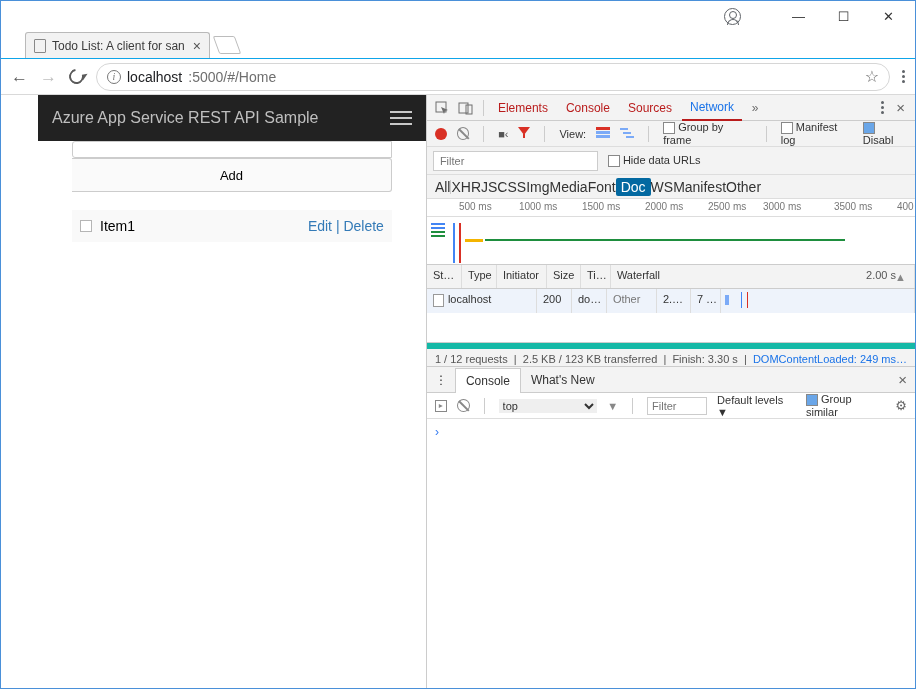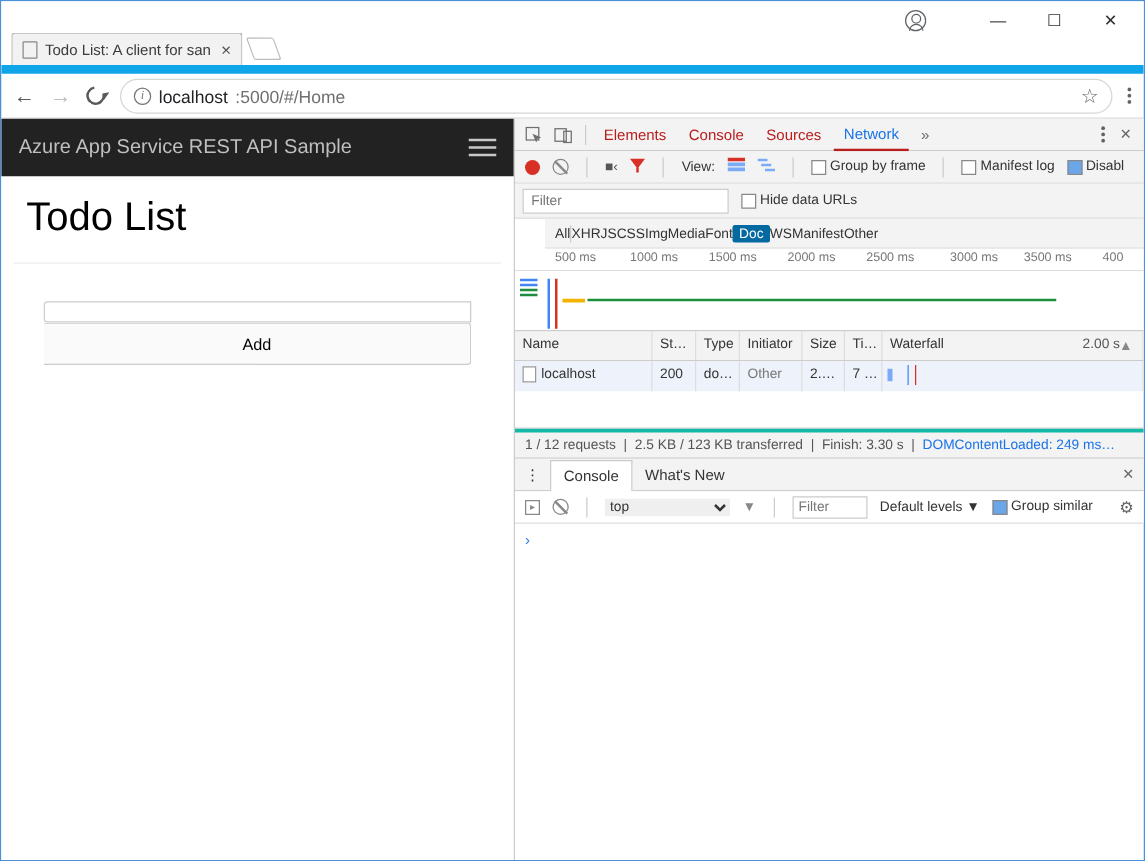--- a/index.html
+++ b/index.html
@@ -6,42 +6,42 @@
 body { width: 916px; height: 689px; border: 1px solid #4a90d9; background: #fff; overflow: hidden; position: relative; }
 
 
 .titlebar { height: 30px; display: flex; align-items: center; justify-content: flex-end; padding: 0 4px 0 14px; background: #fff; }
 .wc { width: 45px; height: 28px; display: flex; align-items: center; justify-content: center; color: #333; font-size: 13px; }
 .user-circle { width: 17px; height: 17px; border: 1.5px solid #5f6368; border-radius: 50%; position: relative; margin-left: auto; margin-right: 35px; }
 .user-circle::before { content: ""; position: absolute; width: 6px; height: 6px; border: 1.5px solid #5f6368; border-radius: 50%; top: 2px; left: 3.5px; }
 .user-circle::after { content: ""; position: absolute; width: 10px; height: 5px; border: 1.5px solid #5f6368; border-bottom: none; border-radius: 6px 6px 0 0; bottom: -1px; left: 1.5px; }
 
 
-.tabstrip { height: 28px; background: #fff; display: flex; align-items: flex-end; padding-left: 8px; border-bottom: 7px solid #0ea5e9; text-align: center; }
+.tabstrip { height: 28px; background: #fff; display: flex; align-items: flex-end; padding-left: 24px; border-bottom: 1px solid #0ea5e9; text-align: center; }
 .tab { height: 26px; background: #f2f2f2; border: 1px solid #b9b9b9; border-bottom: none; border-radius: 3px 3px 0 0; display: flex; align-items: center; padding: 0 8px; min-width: 185px; gap: 6px; font-size: 12px; color: #3b3b3b; }
 .tab .file-ic { width: 12px; height: 14px; border: 1px solid #888; border-radius: 1px; position: relative; }
 .tab .close { margin-left: auto; font-size: 14px; color: #555; }
 .newtab { width: 22px; height: 18px; border: 1px solid #bcbcbc; margin-left: 6px; border-radius: 2px; transform: skewX(20deg); margin-bottom: 4px; }
 
 
 .addr { height: 36px; display: flex; align-items: center; padding: 0 10px; gap: 12px; border-bottom: 1px solid #d9d9d9; }
 .nav-ic { color: #5a5a5a; font-size: 17px; }
 .nav-ic.disabled { color: #bfbfbf; }
 .reload { width: 15px; height: 15px; border: 2px solid #5a5a5a; border-radius: 50%; border-top-color: transparent; position: relative; transform: rotate(35deg); }
 .reload::after { content: ""; position: absolute; top: -3px; left: 5px; border: 4px solid transparent; border-right-color: #5a5a5a; }
 .urlbox { flex: 1; height: 28px; border: 1px solid #d6d6d6; border-radius: 14px; display: flex; align-items: center; padding: 0 10px; gap: 6px; font-size: 14px; }
 .info-ic { width: 14px; height: 14px; border: 1.5px solid #777; border-radius: 50%; display: flex; align-items: center; justify-content: center; font-size: 10px; color: #777; font-family: serif; font-style: italic; }
 .url-host { color: #202124; }
 .url-path { color: #6f6f6f; }
 .star { margin-left: auto; color: #666; font-size: 16px; }
 .kebab { display: flex; flex-direction: column; gap: 2px; }
 .kebab span { width: 3px; height: 3px; background: #5f6368; border-radius: 50%; }
 
 
-.content { display: flex; height: calc(689px - 30px - 28px - 36px - 2px); }
+.content { display: flex; height: calc(689px - 30px - 28px - 36px - 2px); padding-left: 37px; }
 .page { width: 410px; background: #fff; }
 .devtools { flex: 1; border-left: 1px solid #ccc; display: flex; flex-direction: column; font-size: 12px; color: #333; }
 
 
 .app-hdr { height: 46px; background: #222; color: #bfbfbf; display: flex; align-items: center; padding: 0 14px; font-size: 16px; }
 .hamb { margin-left: auto; display: flex; flex-direction: column; gap: 4px; }
 .hamb span { width: 22px; height: 2px; background: #c8c8c8; }
 .page-body { padding: 0 10px; }
 .h1 { font-size: 32px; font-weight: 400; padding: 14px 0 18px 10px; border-bottom: 1px solid #eee; margin-bottom: 30px; }
 .todo-add { display: flex; margin: 0 24px 18px 24px; flex-direction: column; }
@@ -67,21 +67,21 @@
 .noent::after { content: ""; position: absolute; width: 14px; height: 1.5px; background: #888; top: 5px; left: -1px; transform: rotate(45deg); }
 .cam { color: #555; }
 .funnel { width: 0; height: 0; border: 6px solid transparent; border-top: 8px solid #d93025; position: relative; }
 .funnel::after { content: ""; position: absolute; width: 2px; height: 4px; background: #d93025; top: -1px; left: -1px; }
 .mini { width: 12px; height: 12px; border: 1px solid #888; display: inline-block; vertical-align: middle; margin-right: 3px; background: #fff; }
 .mini.checked { background: #6aa6e8; }
 
 .filter-row { height: 28px; border-bottom: 1px solid #ddd; display: flex; align-items: center; padding: 0 6px; gap: 10px; background: #f3f3f3; }
 .filter-row input { width: 165px; height: 20px; border: 1px solid #ccc; padding: 0 6px; font-size: 11px; color: #888; }
 
-.type-row { height: 24px; border-bottom: 1px solid #ddd; display: flex; align-items: center; padding: 0 8px; gap: 0; background: #f3f3f3; font-size: 11px; margin-left: 24px; }
+.type-row { height: 24px; border-bottom: 1px solid #ddd; display: flex; align-items: center; padding: 0 8px; gap: 0; background: #f3f3f3; font-size: 14px; }
 .type-row span { color: #333; }
 .type-row .sel { background: #0369a1; color: #fff; padding: 1px 5px; border-radius: 2px; }
 .type-row .vline { width: 1px; height: 14px; background: #ccc; }
 
 
 .ruler { height: 18px; border-bottom: 1px solid #ddd; display: flex; font-size: 10px; color: #777; position: relative; background: #fff; }
 .ruler div { position: absolute; top: 2px; }
 .overview { height: 48px; border-bottom: 1px solid #ccc; position: relative; background: #fff; }
 .ov-bar { position: absolute; left: 58px; right: 70px; top: 22px; height: 2px; background: #1e8e3e; }
 .ov-blue { position: absolute; left: 26px; top: 6px; width: 2px; height: 40px; background: #4285f4; }
@@ -96,21 +96,21 @@
 .c-name { width: 110px; } .c-st { width: 35px; } .c-ty { width: 35px; } .c-in { width: 50px; } .c-sz { width: 34px; } .c-ti { width: 30px; } .c-wf { flex: 1; position: relative; }
 .req-row { height: 24px; display: flex; font-size: 11px; background: #eef3fb; }
 .file-doc { width: 11px; height: 13px; border: 1px solid #999; display: inline-block; vertical-align: middle; margin-right: 4px; background: #fff; }
 .c-wf .wf-time { position: absolute; right: 18px; top: 4px; color: #555; }
 .c-wf .wf-bar { position: absolute; left: 4px; top: 6px; width: 4px; height: 10px; background: #7baaf7; }
 .c-wf .wf-line { position: absolute; left: 20px; top: 3px; width: 1px; height: 16px; background: #4285f4; }
 .c-wf .wf-line2 { position: absolute; left: 26px; top: 3px; width: 1px; height: 16px; background: #d93025; }
 .c-wf .sort-arr { position: absolute; right: 8px; top: 6px; color: #888; }
 .req-blank { height: 30px; border-bottom: 1px solid #ccc; }
 
-.summary { height: 24px; border-top: 3px solid #14b8a6; border-bottom: 1px solid #ccc; padding: 4px 8px; font-size: 11px; color: #555; background: #f3f3f3; white-space: nowrap; overflow: hidden; }
+.summary { height: 24px; border-top: 6px solid #14b8a6; border-bottom: 1px solid #ccc; padding: 4px 8px; font-size: 11px; color: #555; background: #f3f3f3; white-space: nowrap; overflow: hidden; }
 .summary .link { color: #1a73e8; }
 
 
 .drawer-tabs { height: 26px; border-bottom: 1px solid #ccc; display: flex; align-items: center; background: #f3f3f3; }
 .drawer-tabs .dtab { padding: 0 10px; height: 25px; display: flex; align-items: center; font-size: 12px; color: #333; border-right: 1px solid #ccc; }
 .drawer-tabs .dtab.active { background: #fff; border-top: 1px solid #ccc; border-left: 1px solid #ccc; margin-bottom: -1px; }
 .drawer-tabs .dx { margin-left: auto; padding: 0 8px; color: #666; font-size: 15px; }
 .drawer-tabs .ddots { padding: 0 8px; }
 
 .console-bar { height: 26px; border-bottom: 1px solid #ddd; display: flex; align-items: center; padding: 0 8px; gap: 10px; font-size: 11px; background: #fff; }
@@ -162,24 +162,32 @@
   <div class="page">
     <div class="app-hdr">
       <span>Azure App Service REST API Sample</span>
       <div class="hamb">
           <span></span>
           <span></span>
           <span></span>
         </div>
     </div>
     <div class="page-body">
-      <div class="h1">Todo List</div>
       <div class="todo-add">
         <input type="text" style="">
         <button>Add</button>
+      </div>
+      <div class="todo-row">
+        <span class="chk"></span>
+        <span>Item1</span>
+        <span class="todo-actions">
+          <span>Edit</span>
+          <span> | </span>
+          <span>Delete</span>
+        </span>
       </div>
     </div>
   </div>
 
   <div class="devtools">
     <div class="dt-tabs">
       <div class="dt-ico">
           <svg width="14" height="14">
             <rect x="1" y="1" width="10" height="10" fill="none" stroke="#6e6e6e"></rect>
             <path d="M6 6 L13 9 L10 10 L9 13 Z" fill="#6e6e6e"></path>
@@ -250,39 +258,38 @@
       <span>Manifest</span>
       <span>Other</span>
     </div>
 
     <div class="ruler">
       <div style="left:32px">500 ms</div>
       <div style="left:92px">1000 ms</div>
       <div style="left:155px">1500 ms</div>
       <div style="left:218px">2000 ms</div>
       <div style="left:281px">2500 ms</div>
-      <div style="left:348px">3000 ms</div>
+      <div style="left:336px">3000 ms</div>
       <div style="left:407px">3500 ms</div>
       <div style="left:470px">400</div>
     </div>
     <div class="overview">
       <div class="ov-stripes">
           <span></span>
           <span></span>
           <span style="background:#1e8e3e"></span>
           <span style="background:#1e8e3e"></span>
         </div>
       <div class="ov-blue"></div>
         <div class="ov-red"></div>
         <div class="ov-y"></div>
         <div class="ov-bar"></div>
     </div>
 
     <div class="req-head">
-      <div class="c-name">Name</div>
       <div class="c-st">St…</div>
       <div class="c-ty">Type</div>
       <div class="c-in">Initiator</div>
       <div class="c-sz">Size</div>
       <div class="c-ti">Ti…</div>
       <div class="c-wf"><span>Waterfall</span><span class="wf-time">2.00 s</span><span class="sort-arr">▲</span></div>
     </div>
     <div class="req-row">
       <div class="c-name"><span class="file-doc"></span><span>localhost</span></div>
       <div class="c-st">200</div>

